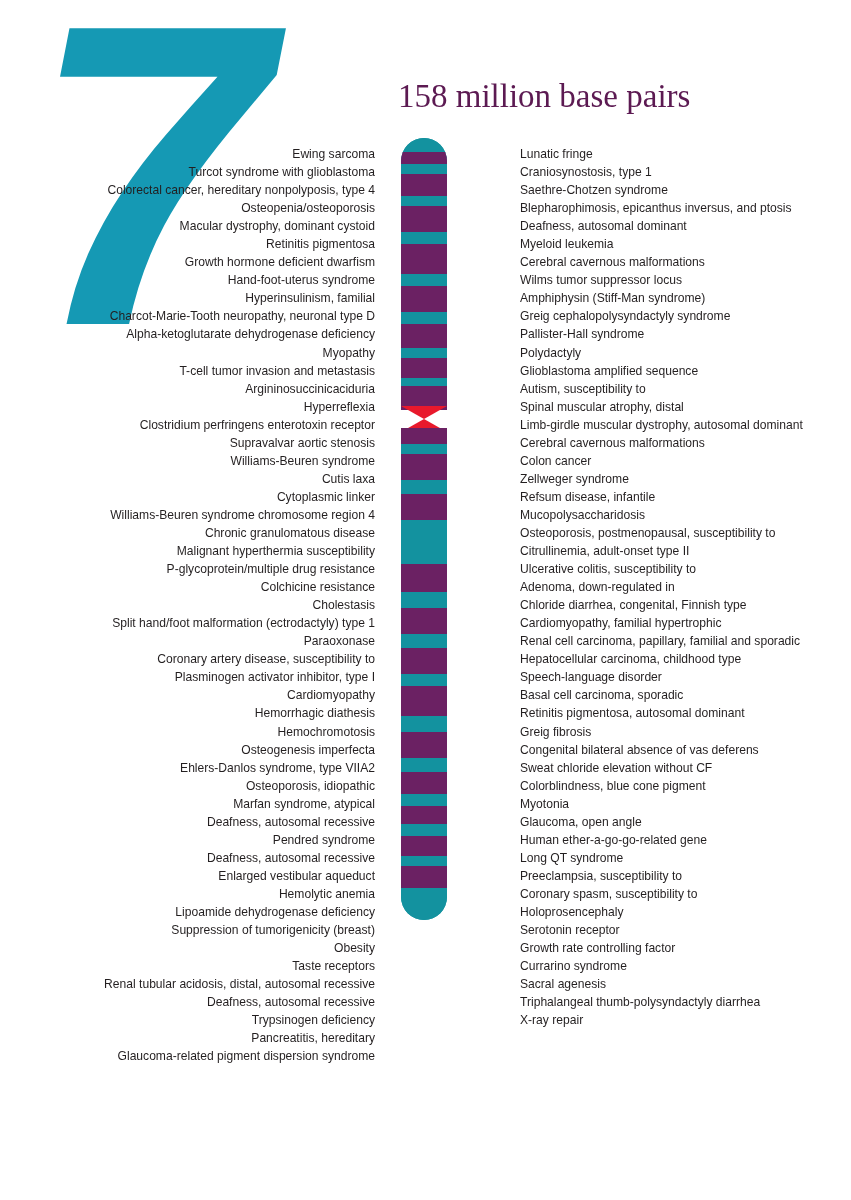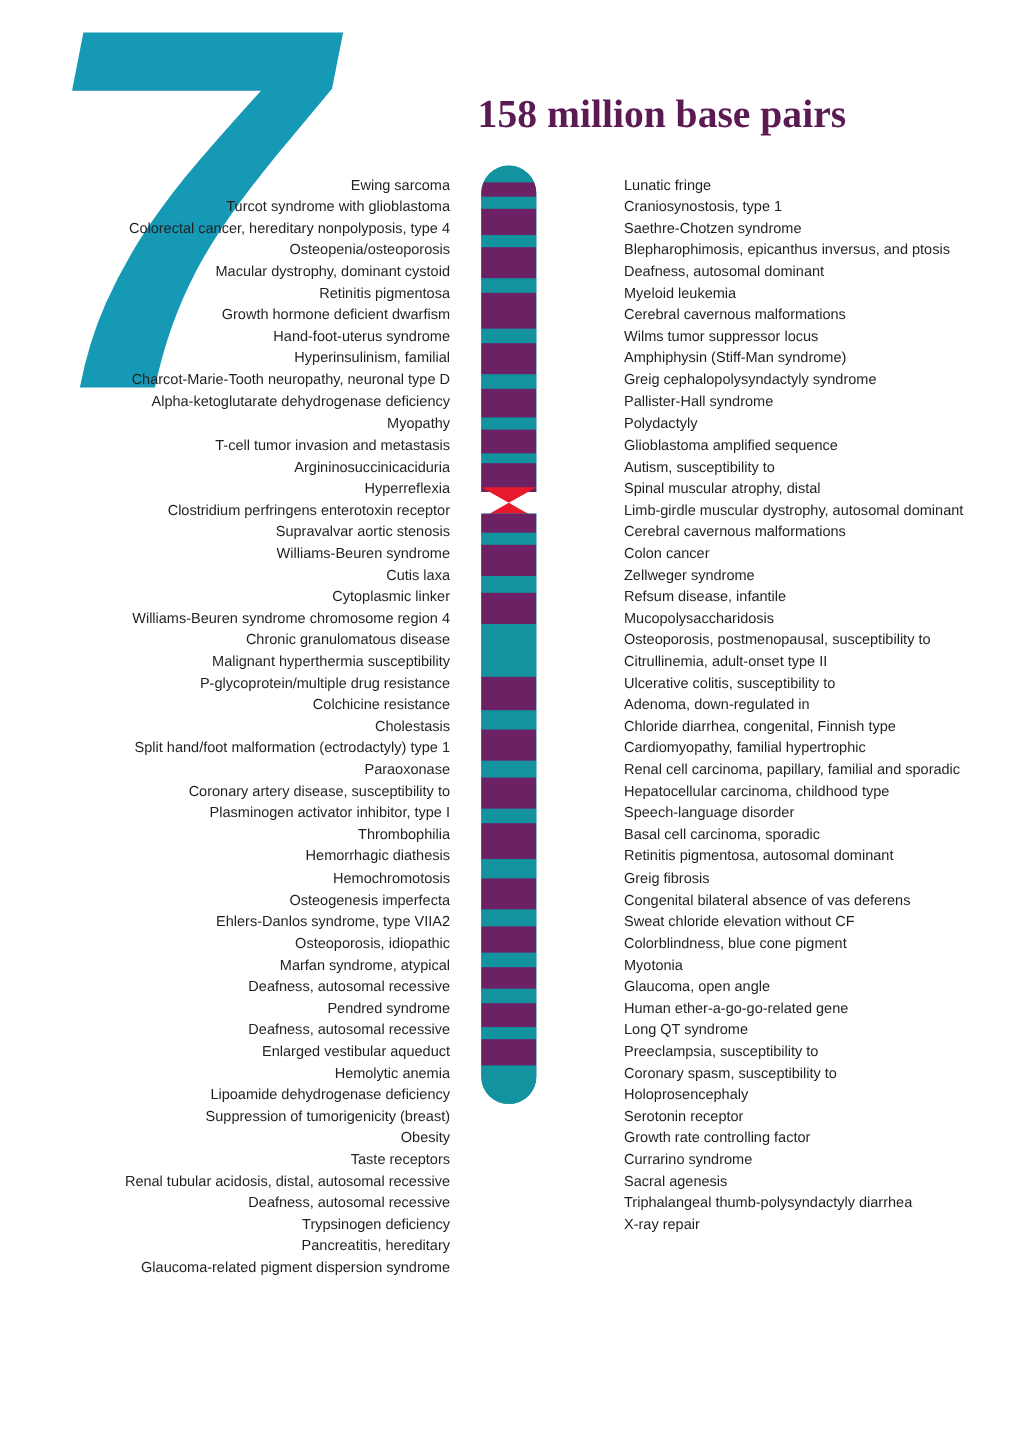--- a/index.html
+++ b/index.html
@@ -36,21 +36,21 @@
     user-select: none;
   }
 
   
   .headline {
     position: absolute;
     left: 398px;
     top: 78px;
     font-family: "Liberation Serif", serif;
     font-size: 33px;
-    font-weight: bold;
+    font-weight: normal;
     color: #5c1a52;
     white-space: nowrap;
   }
 
   
   .ideogram {
     position: absolute;
     left: 401px;
     top: 138px;
     width: 46px;
@@ -212,21 +212,21 @@
       <div class="row">Williams-Beuren syndrome chromosome region 4</div>
       <div class="row">Chronic granulomatous disease</div>
       <div class="row">Malignant hyperthermia susceptibility</div>
       <div class="row">P-glycoprotein/multiple drug resistance</div>
       <div class="row">Colchicine resistance</div>
       <div class="row">Cholestasis</div>
       <div class="row">Split hand/foot malformation (ectrodactyly) type 1</div>
       <div class="row">Paraoxonase</div>
       <div class="row">Coronary artery disease, susceptibility to</div>
       <div class="row">Plasminogen activator inhibitor, type I</div>
-      <div class="row">Thrombophilia</div>
+      <div class="row">Cardiomyopathy</div>
       <div class="row">Hemorrhagic diathesis</div>
       <div class="row">Hemochromotosis</div>
       <div class="row">Osteogenesis imperfecta</div>
       <div class="row">Ehlers-Danlos syndrome, type VIIA2</div>
       <div class="row">Osteoporosis, idiopathic</div>
       <div class="row">Marfan syndrome, atypical</div>
       <div class="row">Deafness, autosomal recessive</div>
       <div class="row">Pendred syndrome</div>
       <div class="row">Deafness, autosomal recessive</div>
       <div class="row">Enlarged vestibular aqueduct</div>

